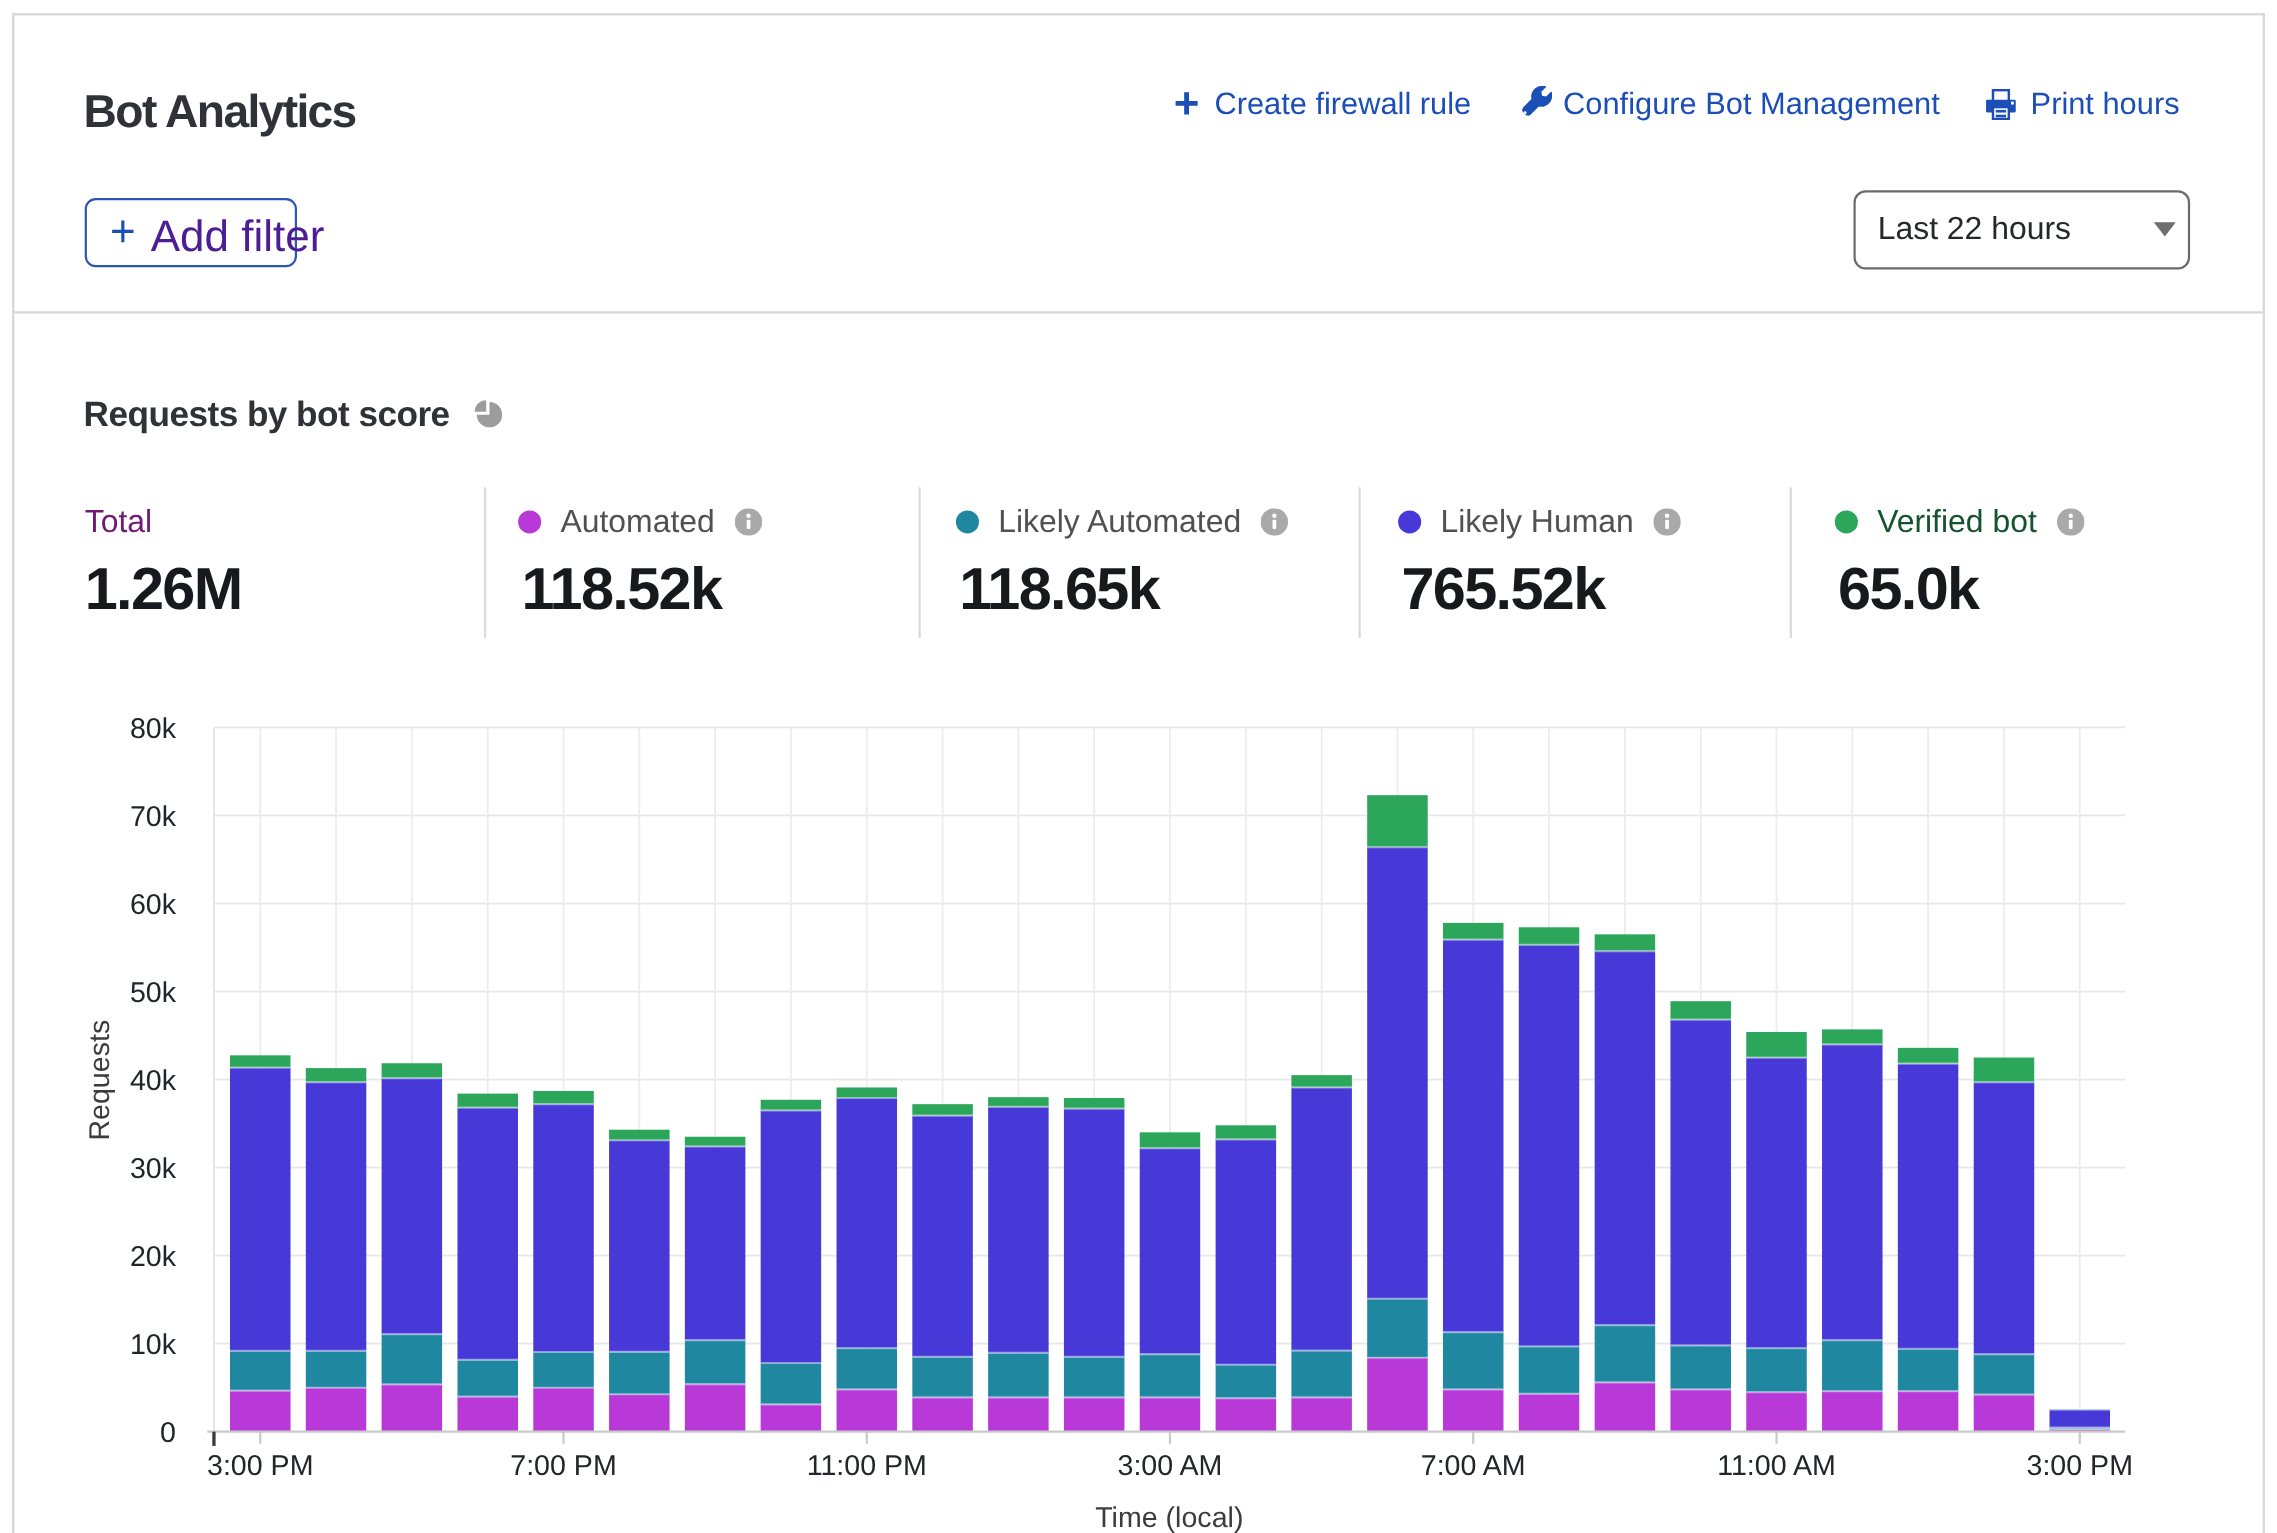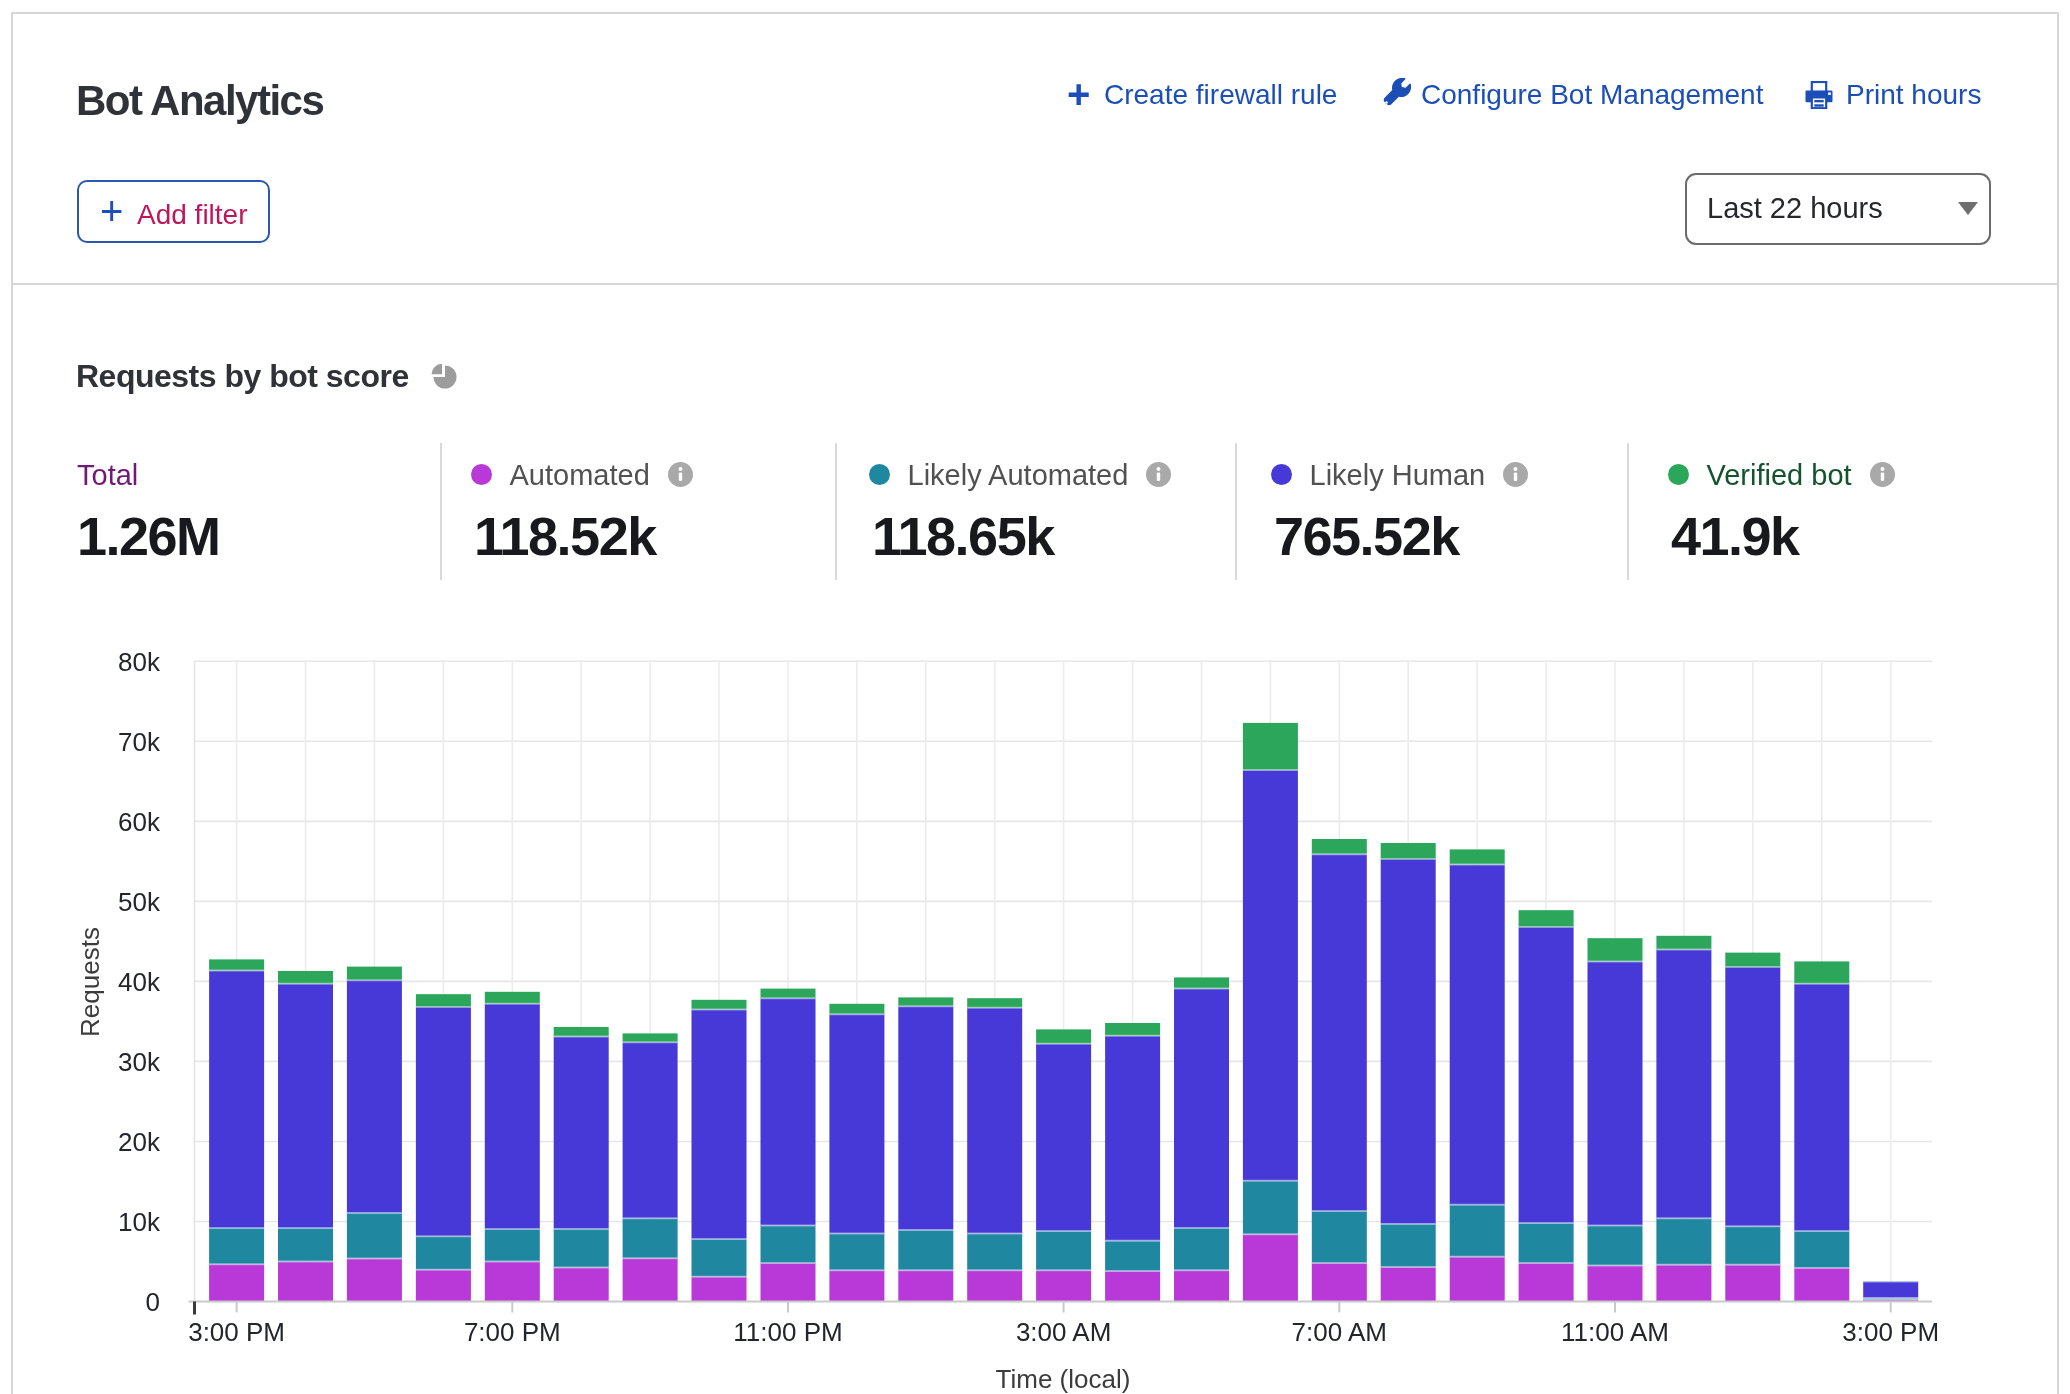--- a/index.html
+++ b/index.html
@@ -25,21 +25,21 @@
     <rect x="0.5" y="9.6" width="27" height="11.6" rx="1.2" fill="#1b4fb7"></rect>
     <rect x="23.2" y="11.4" width="2.6" height="2.6" fill="#fff"></rect>
     <rect x="6.8" y="16.4" width="14.4" height="10.8" fill="#fff" stroke="#1b4fb7" stroke-width="2.2"></rect>
     <rect x="9.3" y="18.9" width="9.4" height="2.4" fill="#1b4fb7"></rect>
     <rect x="9.3" y="23.3" width="9.4" height="2.4" fill="#1b4fb7"></rect>
   </svg>
 <div class="abs" style="left:1846px;top:81.3px;font-size:28px;line-height:28px;color:#1b4fb7">Print hours</div>
 
 <div class="abs" style="left:77px;top:180px;width:193px;height:63px;border:2.5px solid #2b57b0;border-radius:10px"></div>
 <div class="abs" style="left:100px;top:191.3px;font-size:40px;line-height:40px;font-weight:500;color:#1b4fb7">+</div>
-<div class="abs" style="left:137px;top:199.6px;font-size:28px;line-height:30px;color:#be185d">Add filter</div>
+<div class="abs" style="left:137px;top:199.6px;font-size:40px;line-height:30px;color:#4c1d95">Add filter</div>
 
 <div class="abs" style="left:1685px;top:172.5px;width:306px;height:72px;border:2px solid #6b6b6b;border-radius:11px"></div>
 <div class="abs" style="left:1707px;top:194.4px;font-size:29px;line-height:29px;color:#26282b">Last 22 hours</div>
 <div class="abs" style="left:1958px;top:202px;width:0;height:0;border-left:10.7px solid transparent;border-right:10.7px solid transparent;border-top:13.4px solid #6e6e6e"></div>
 
 <div class="abs" style="left:76px;top:360.4px;font-size:32px;line-height:32px;font-weight:700;color:#2f3338;letter-spacing:-0.5px">Requests by bot score</div>
 <svg class="abs" style="left:430px;top:362px" width="27" height="27" viewBox="0 0 27 27">
     <path d="M15 3.5 A11.5 11.5 0 1 1 3.5 15 L15 15 Z" fill="#9c9c9c"></path>
     <path d="M12 12.3 L12 1.8 A10.5 10.5 0 0 0 1.5 12.3 Z" fill="#9c9c9c"></path>
   </svg>
@@ -70,21 +70,21 @@
     <circle cx="12.5" cy="6.9" r="2" fill="#fff"></circle>
   </svg>
 <div class="abs" style="left:1274px;top:508.9px;font-size:54px;line-height:54px;font-weight:700;color:#17191c;letter-spacing:-1.5px">765.52k</div>
 <div class="abs" style="left:1668px;top:463.5px;width:21px;height:21px;border-radius:50%;background:#2ba65a"></div>
 <div class="abs" style="left:1706.5px;top:461px;font-size:29px;line-height:29px;color:#14532d;white-space:nowrap">Verified bot</div>
 <svg class="abs" style="left:1870px;top:461.5px" width="25" height="25" viewBox="0 0 25 25">
     <circle cx="12.5" cy="12.5" r="12.5" fill="#a9a9a9"></circle>
     <rect x="10.8" y="10.4" width="3.4" height="8.6" rx="1.2" fill="#fff"></rect>
     <circle cx="12.5" cy="6.9" r="2" fill="#fff"></circle>
   </svg>
-<div class="abs" style="left:1671px;top:508.9px;font-size:54px;line-height:54px;font-weight:700;color:#17191c;letter-spacing:-1.5px">41.9k</div>
+<div class="abs" style="left:1671px;top:508.9px;font-size:54px;line-height:54px;font-weight:700;color:#17191c;letter-spacing:-1.5px">65.0k</div>
 <div class="abs" style="left:440px;top:443px;width:2px;height:137px;background:#dadada"></div>
 <div class="abs" style="left:835px;top:443px;width:2px;height:137px;background:#dadada"></div>
 <div class="abs" style="left:1235px;top:443px;width:2px;height:137px;background:#dadada"></div>
 <div class="abs" style="left:1627px;top:443px;width:2px;height:137px;background:#dadada"></div>
 
 <svg class="abs" style="left:0;top:620px" width="2070" height="774" viewBox="0 620 2070 774" font-family="Liberation Sans, sans-serif">
 <line x1="194.5" y1="1221.5" x2="1932" y2="1221.5" stroke="#e7e7e7" stroke-width="1.6"></line>
 <line x1="194.5" y1="1141.5" x2="1932" y2="1141.5" stroke="#e7e7e7" stroke-width="1.6"></line>
 <line x1="194.5" y1="1061.4" x2="1932" y2="1061.4" stroke="#e7e7e7" stroke-width="1.6"></line>
 <line x1="194.5" y1="981.4" x2="1932" y2="981.4" stroke="#e7e7e7" stroke-width="1.6"></line>

